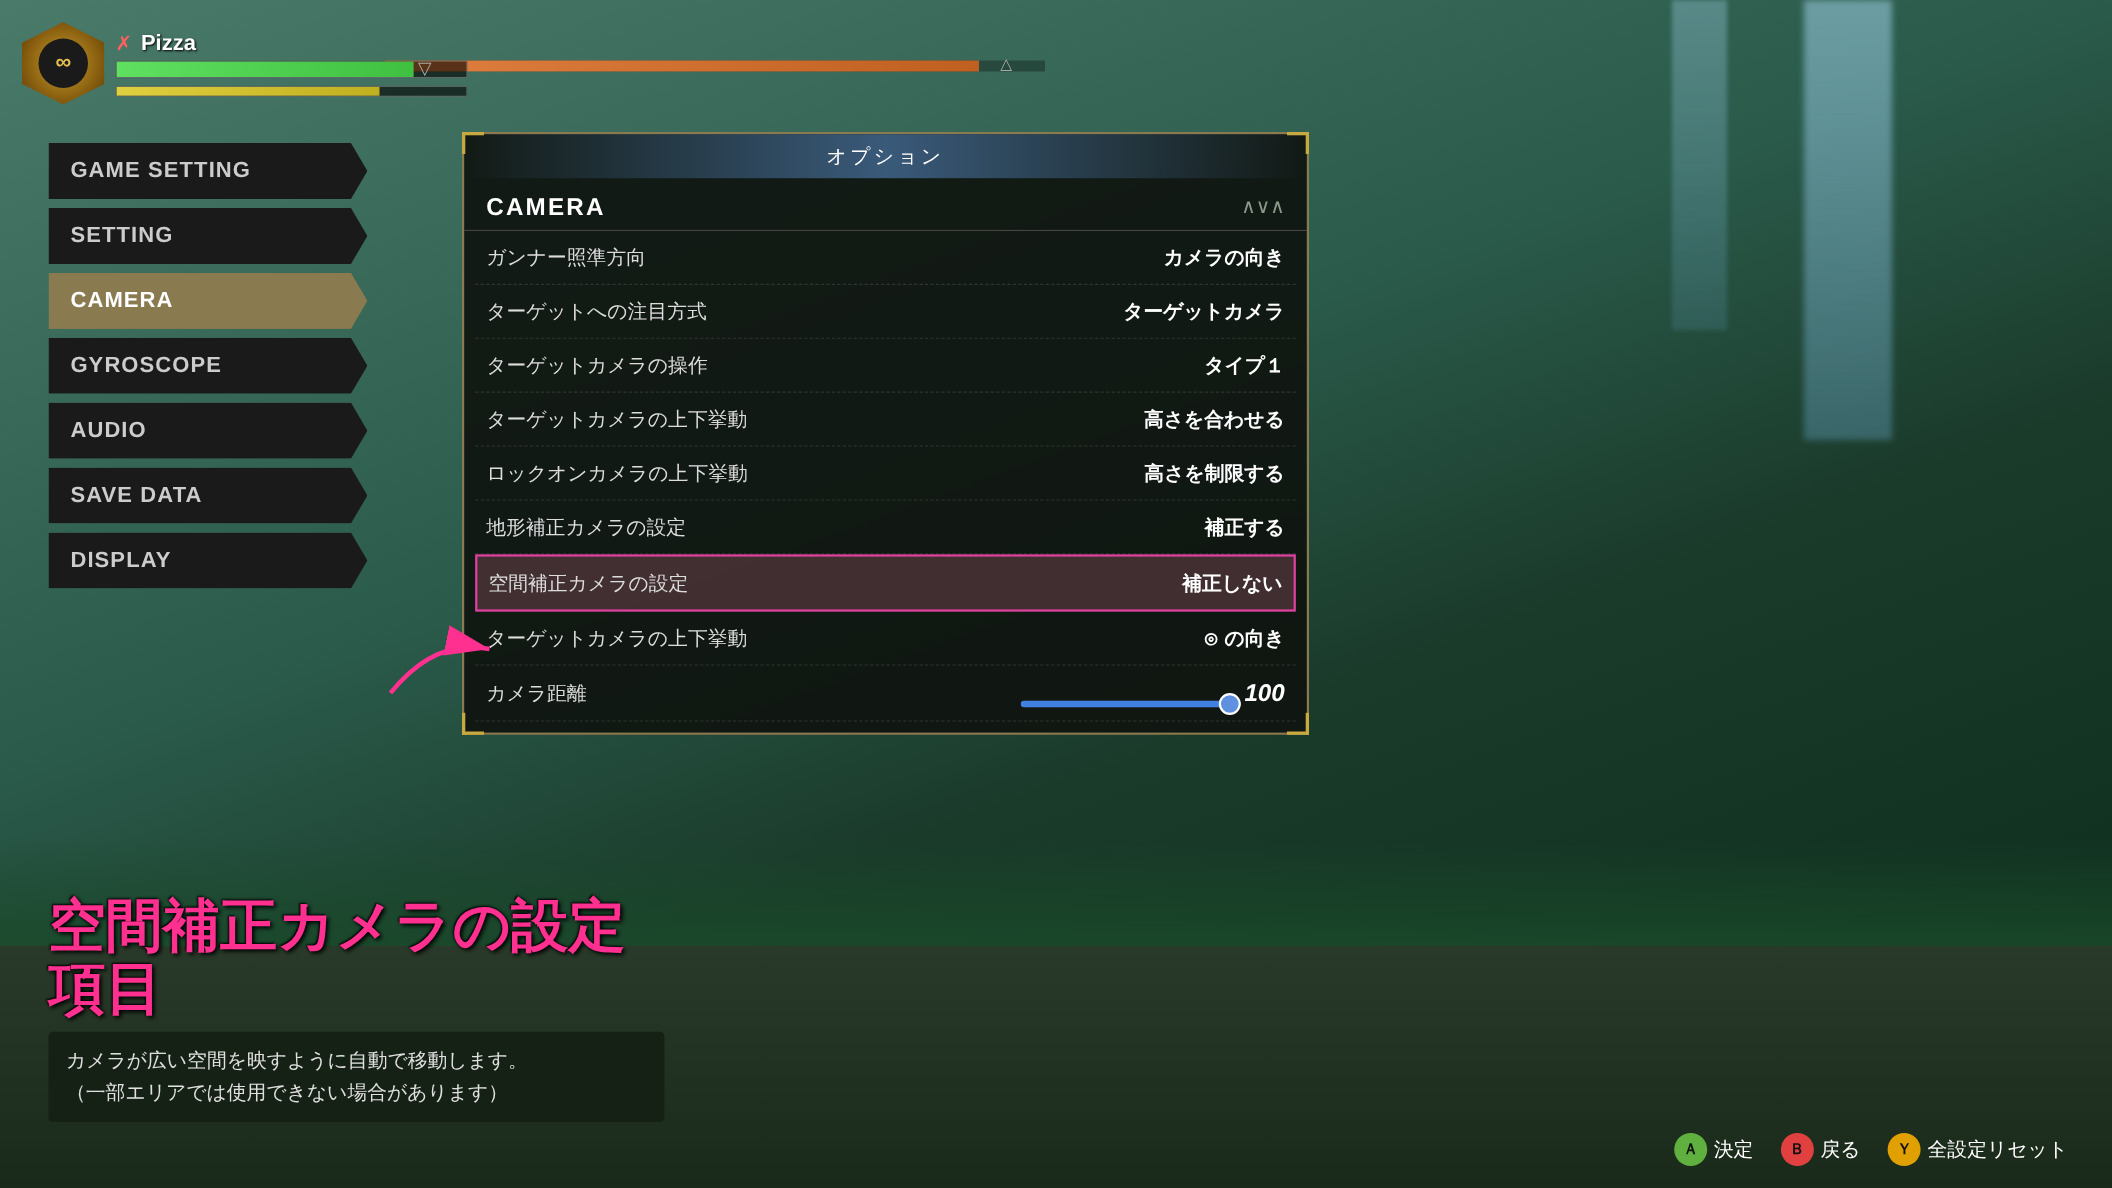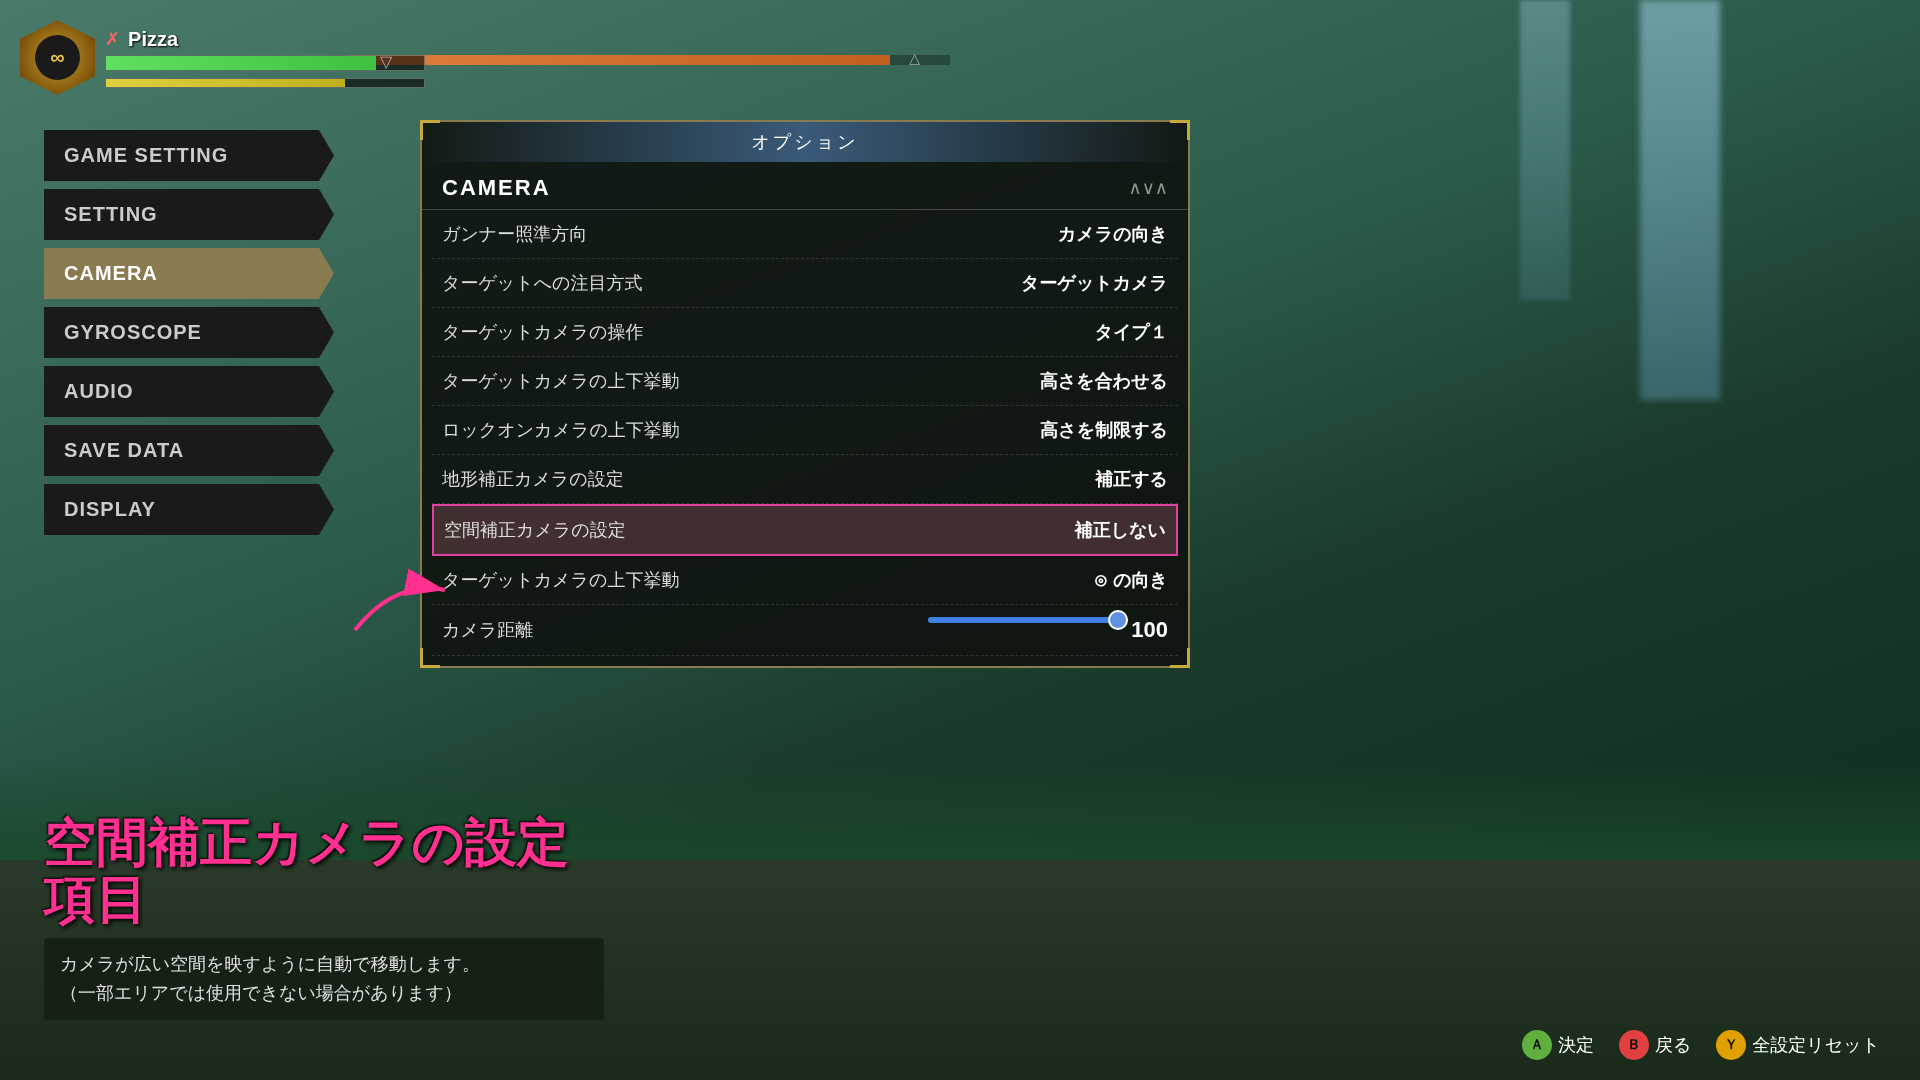--- a/index.html
+++ b/index.html
@@ -293,21 +293,22 @@
       color: #dddddd;
     }
 
     .options-row-value {
       color: #ffffff;
       font-weight: bold;
     }
 
     .slider-container {
       display: flex;
-      align-items: flex-start;
+      align-items: flex-end;
+      font-style: italic;
     }
 
     .slider-track {
       width: 200px;
       height: 6px;
       background: #333;
       border-radius: 3px;
       position: relative;
     }
 

